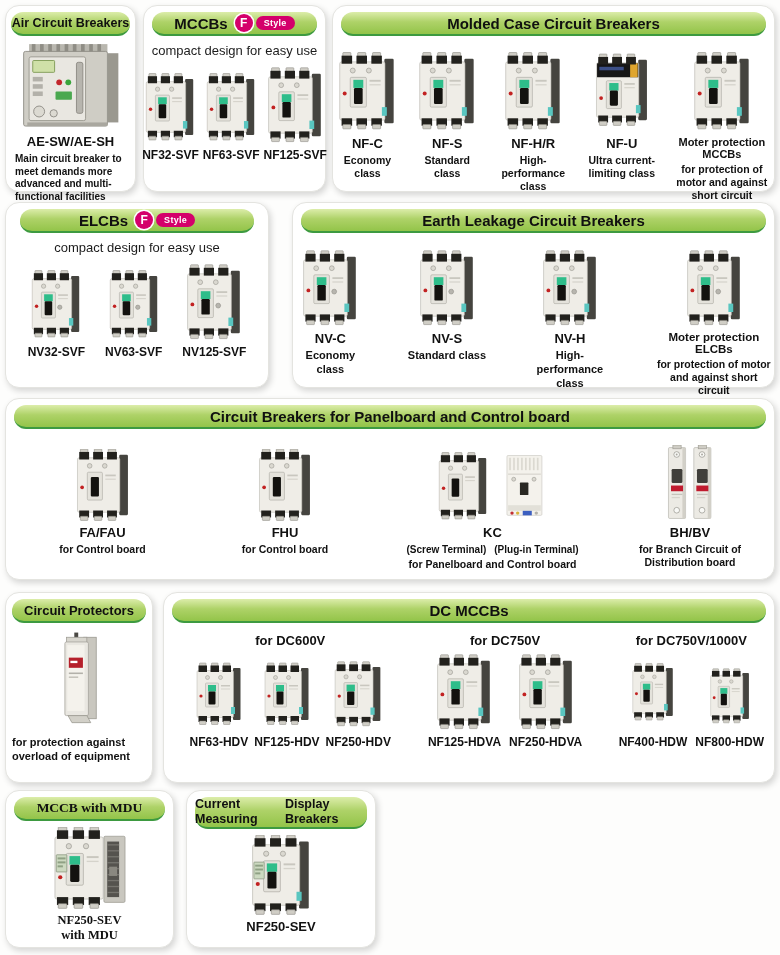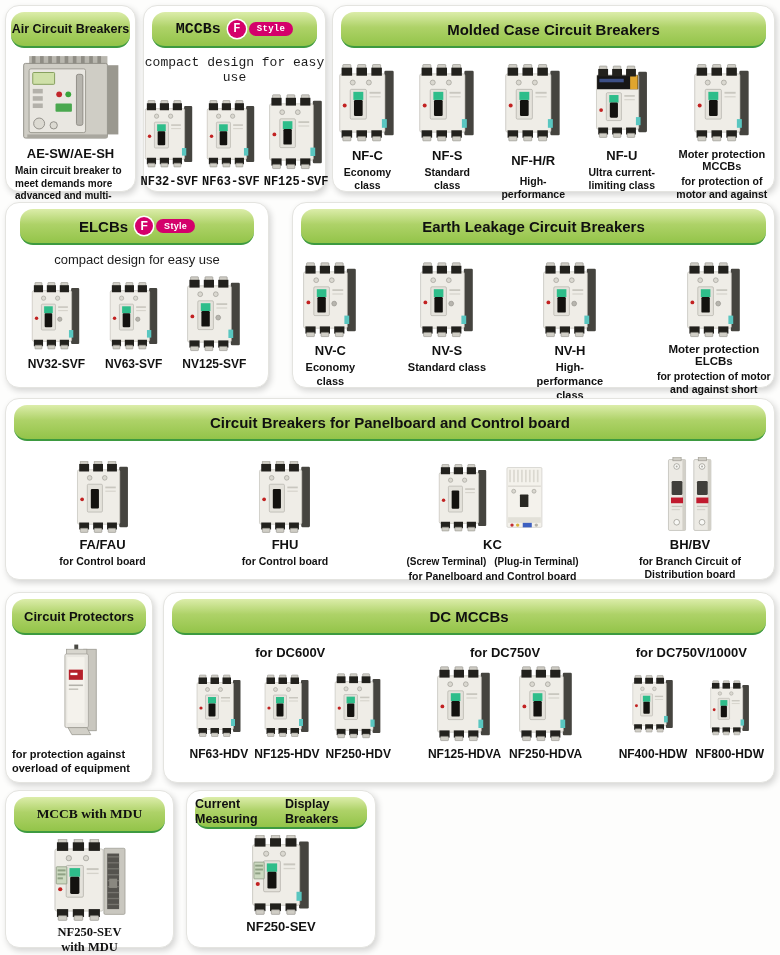--- a/index.html
+++ b/index.html
@@ -6,21 +6,21 @@
   html,body { background:#ffffff; }
   body { font-family:"Liberation Sans", sans-serif; color:#111; }
   .page { position:relative; width:780px; height:955px; background:#fdfdfc; overflow:hidden; }
 
   .card {
     position:absolute; background:#fff;
     border:1px solid #e4e4e0; border-radius:14px;
     box-shadow:2px 3px 6px rgba(0,0,0,0.16);
   }
   .hdr {
-    margin:6px 8px 0 8px; height:36px; border-radius:13px;
+    margin:6px 8px 0 8px; height:24px; border-radius:13px;
     background:linear-gradient(to bottom,#dcedaa 0%,#aed268 45%,#93c449 100%);
     border-bottom:2px solid #3d9a40;
     display:flex; align-items:center; justify-content:center; gap:7px;
     font-weight:bold; color:#101010;
   }
   .hdr.big  { font-size:15px; }
   .hdr.small{ font-size:12.5px; }
   .hdr.twoline { height:32px; flex-direction:row; gap:0; line-height:1.18; font-size:12.5px; }
 
   .ftag { display:flex; align-items:center; gap:3px; }
@@ -94,21 +94,21 @@
               <circle cx="37" cy="78" r="4" fill="#dcdad2" stroke="#8d8b84"></circle>
               <rect x="8" y="88" width="88" height="4" fill="#a9a79f"></rect>
             </svg>
           </span>
       </div>
       <div class="pmodel lg">AE-SW/AE-SH</div>
     </div>
     <div class="adesc">Main circuit breaker to meet demands more advanced and multi-functional facilities</div>
   </div>
 
-  <div class="card" style="left:143px; top:5px; width:183px; height:187px;font-family:Liberation Mono, monospace;">
+  <div class="card" style="left:143px; top:5px; width:183px; height:187px;">
     <div class="hdr big">
       <span>MCCBs</span>
       <span class="ftag">
         <span class="fcirc">F</span>
         <span class="stylepill">Style</span>
       </span>
     </div>
     <div class="subtitle">compact design for easy use</div>
     <div class="prow" style="gap:4px; margin-top:6px;">
       <div class="ptile">
@@ -274,21 +274,21 @@
                 <circle cx="14" cy="66" r="3.2" fill="#c22222"></circle>
                 <rect x="54" y="44" width="18" height="3" fill="#c9c7bf"></rect>
                 <rect x="54" y="51" width="18" height="2" fill="#d5d3cb"></rect>
                 <rect x="74" y="88" width="8" height="14" fill="#59c6c0"></rect>
               </svg>
             </span>
         </div>
         <div class="pmodel lg">NF-S</div>
         <div class="pdesc">Standard class</div>
       </div>
-      <div class="ptile" style="width:92px;justify-content:space-between;">
+      <div class="ptile" style="width:92px;">
         <div class="imgbox" style="height:86px;">
           <span class="pimg">
               <svg width="62" height="82" viewBox="0 0 100 124" xmlns="http://www.w3.org/2000/svg">
                 <rect x="78" y="10" width="15" height="104" rx="2" fill="#45443f"></rect>
                 <rect x="6" y="15" width="73" height="94" rx="3" fill="#efede7" stroke="#b6b4ad"></rect>
                 <rect x="11" y="0" width="13" height="7" rx="1" fill="#d0cec6" stroke="#8d8b84"></rect>
                 <rect x="9" y="5" width="17" height="13" fill="#22211d"></rect>
                 <rect x="9" y="106" width="17" height="12" fill="#22211d"></rect>
                 <rect x="11" y="116" width="13" height="7" rx="1" fill="#d0cec6" stroke="#8d8b84"></rect>
                 <rect x="35" y="0" width="13" height="7" rx="1" fill="#d0cec6" stroke="#8d8b84"></rect>

